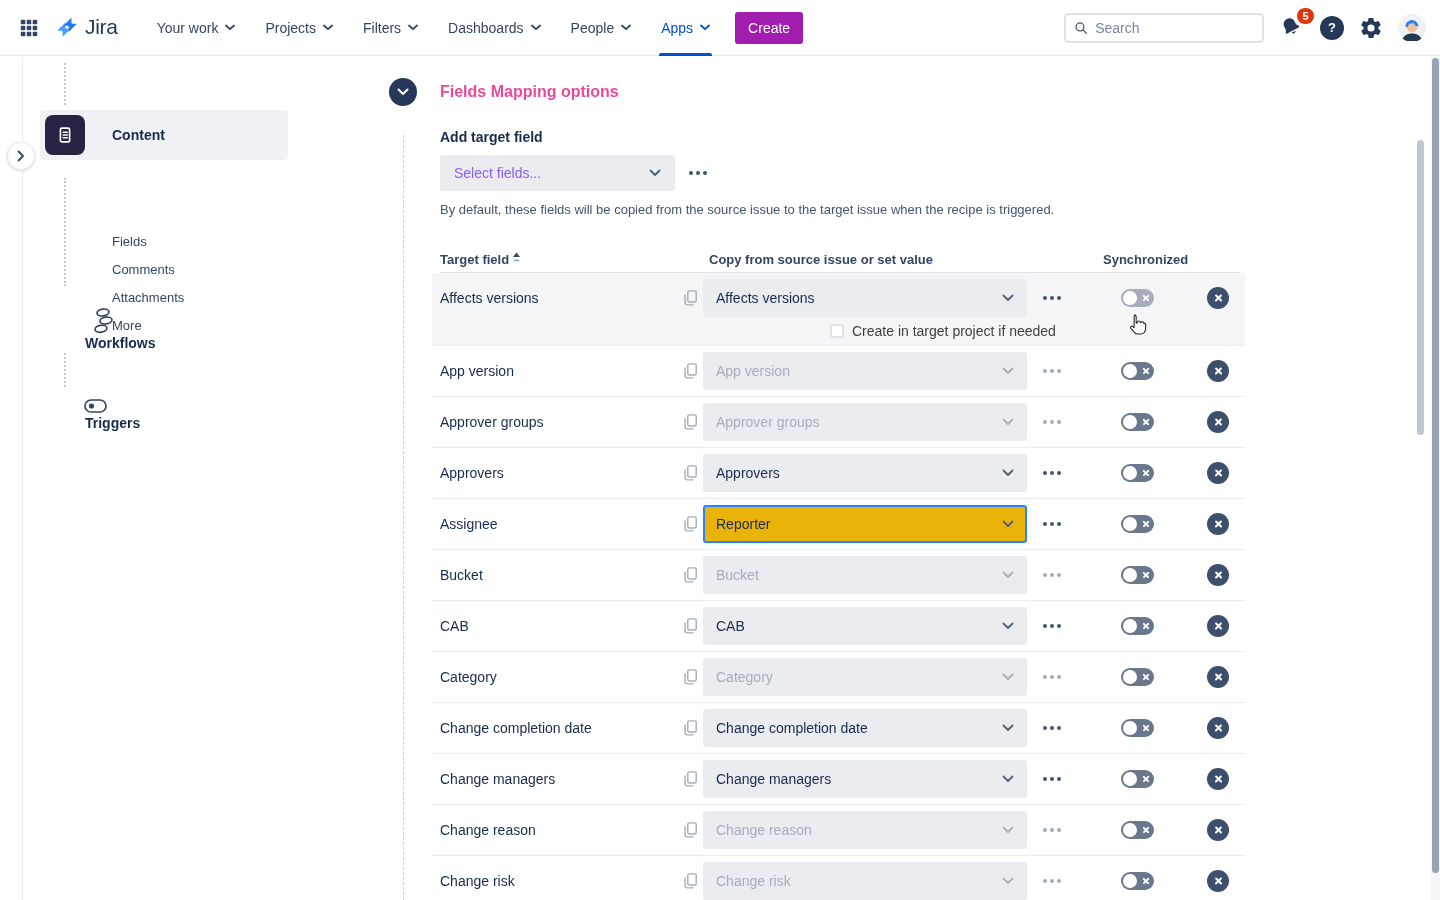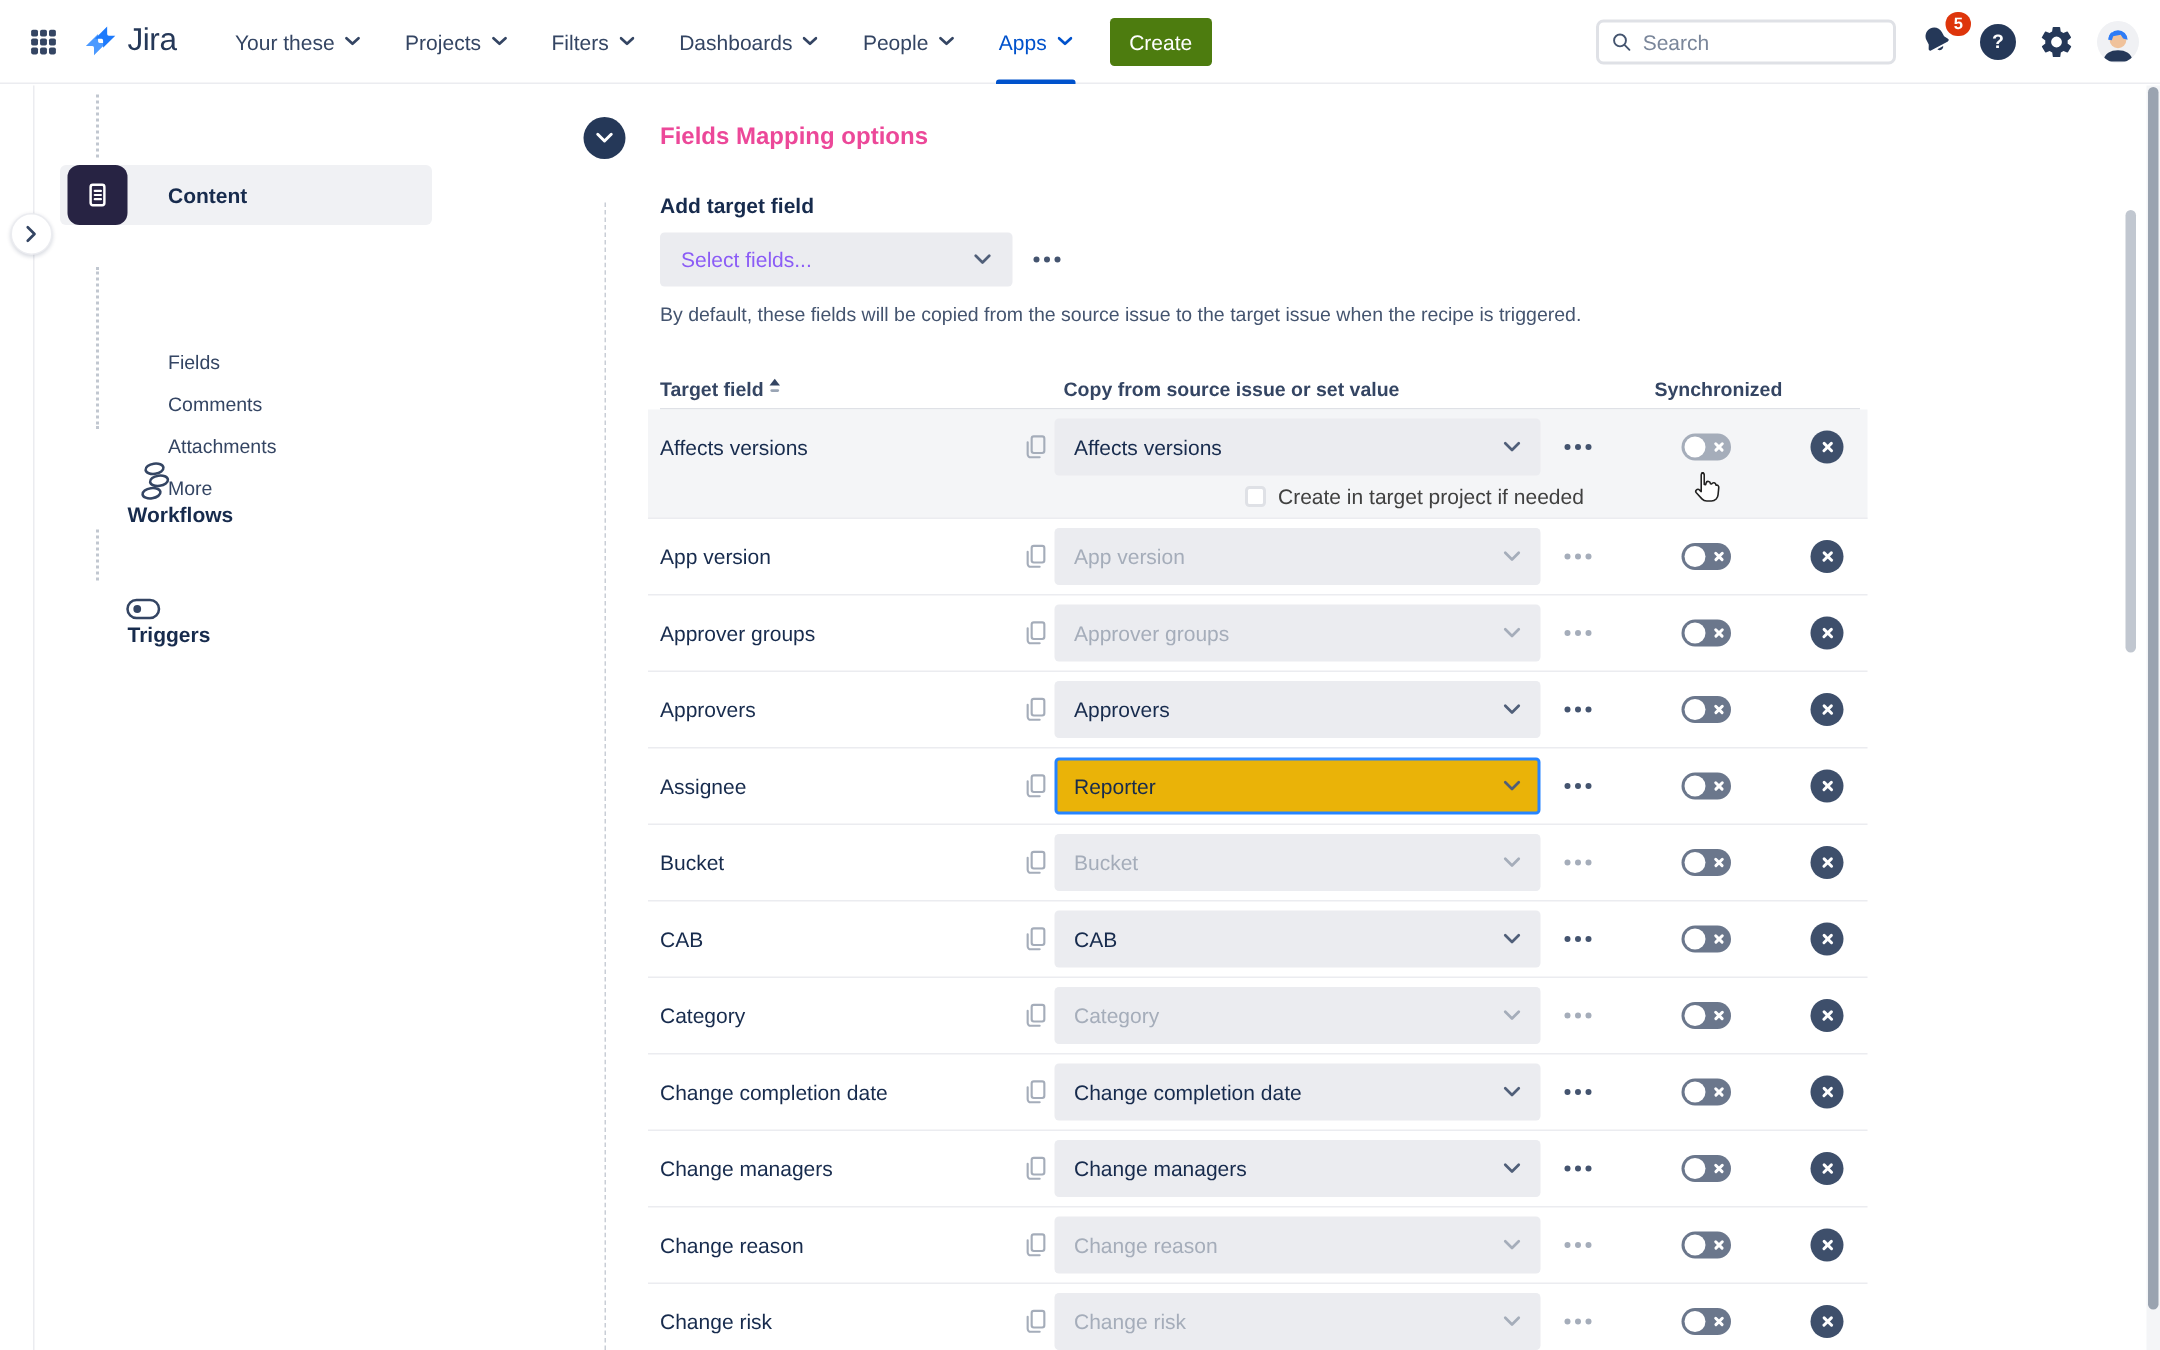--- a/index.html
+++ b/index.html
@@ -13,21 +13,21 @@
   .logo { display:flex; gap:5px; margin-right:24px; cursor:pointer; }
   .logo-text { font-size:21px; font-weight:500; color:#253858; letter-spacing:-0.3px; }
   .nav-items { display:flex; align-items:center; height:56px; }
   .nav-item { display:flex; align-items:center; gap:7px; padding:0 15px; height:56px;
               font-size:14px; font-weight:500; color:#344563; position:relative; cursor:pointer; }
   .nav-item .chev { stroke:#344563; }
   .nav-item.active { color:#0052CC; }
   .nav-item.active .chev { stroke:#0052CC; }
   .nav-item.active::after { content:""; position:absolute; left:13px; right:13px; bottom:0; height:3px;
                             background:#0052CC; border-radius:2px 2px 0 0; }
-  .create-btn { background:#4d7c0f; color:#fff; font-family:inherit; font-size:14px; font-weight:500; border:none;
+  .create-btn { background:#a21caf; color:#fff; font-family:inherit; font-size:14px; font-weight:500; border:none;
                 border-radius:3px; height:32px; padding:0 13px; margin-left:10px; cursor:pointer; }
   .nav-right { margin-left:auto; display:flex; align-items:center; gap:15px; }
   .search-box { width:200px; height:30px; border:2px solid #DFE1E6; border-radius:5px;
                 display:flex; align-items:center; padding:0 8px; gap:7px; background:#fff; }
   .search-box input { border:none; outline:none; font-family:inherit; font-size:14px; color:#172B4D; width:100%; background:transparent; }
   .search-box input::placeholder { color:#7A869A; }
   .bell-wrap { position:relative; width:26px; height:26px; cursor:pointer; }
   .badge { position:absolute; top:-7px; right:-9px; background:#DE350B; color:#fff; font-size:11px; font-weight:700;
            border-radius:9px; min-width:17px; height:16px; display:flex; align-items:center; justify-content:center; padding:0 4px; }
   .help-btn { width:24px; height:24px; border-radius:50%; background:#253858; color:#fff; font-size:13px;
@@ -35,21 +35,21 @@
   .icon-btn { background:none; border:none; cursor:pointer; display:flex; align-items:center; }
   .avatar { width:28px; height:28px; border-radius:50%; overflow:hidden; cursor:pointer; background:#F4F5F7; }
 
   
   .canvas { position:absolute; top:57px; left:0; right:0; bottom:0; background:#fff; }
   .rail-line { position:absolute; left:22px; top:0; bottom:0; width:1px; background:#EBECF0; }
   .rail-btn { position:absolute; left:7px; top:85px; width:28px; height:28px; border-radius:50%; background:#fff;
               border:1px solid #EBECF0; box-shadow:0 1px 3px rgba(9,30,66,.18); display:flex; align-items:center;
               justify-content:center; cursor:pointer; }
   .dot-seg { position:absolute; left:64px; width:0; border-left:2px dotted #C1C7D0; }
-  .node { position:absolute; left:40px; width:248px; height:40px; border-radius:4px; display:flex; align-items:center;
+  .node { position:absolute; left:40px; width:248px; height:50px; border-radius:4px; display:flex; align-items:center;
           cursor:pointer; }
   .node.selected { background:#F0F1F4; }
   .node-icon { width:40px; height:40px; border-radius:8px; background:#272343; display:flex; align-items:center;
                justify-content:center; margin-left:5px; }
   .node-label { font-size:14px; font-weight:700; color:#172B4D; margin-left:27px; }
   .sub-items { position:absolute; left:112px; top:177px; display:flex; flex-direction:column; gap:12px; }
   .sub-item { font-size:13px; color:#344563; cursor:pointer; line-height:16px; }
   .side-row { position:absolute; display:flex; align-items:center; cursor:pointer;flex-direction:column; }
   .side-row .side-icon { width:26px; display:flex; justify-content:center; }
   .side-row .side-label { font-size:14px; font-weight:700; color:#172B4D; margin-left:33px; }
@@ -136,21 +136,21 @@
   </button>
   <div class="logo">
     <svg width="26" height="26" viewBox="0 0 24 24">
       <path fill="#4C9AFF" d="M3 14.5 L10.5 7 L10.5 11.6 Q10.5 12.6 11.5 12.6 L15.5 12.6 L8 20.1 L8 15.5 Q8 14.5 7 14.5 Z"></path>
       <path fill="#1D7AFC" d="M8.6 10 L16.1 2.5 L16.1 7.1 Q16.1 8.1 17.1 8.1 L21.1 8.1 L13.6 15.6 L13.6 11 Q13.6 10 12.6 10 Z"></path>
     </svg>
     <span class="logo-text">Jira</span>
   </div>
   <nav class="nav-items">
     <span class="nav-item">
-      <span>Your these</span>
+      <span>Your work</span>
       <svg class="chev" width="10" height="7" viewBox="0 0 10 7" fill="none">
           <polyline points="1,1.5 5,5.2 9,1.5" stroke-width="1.8" stroke-linecap="round" stroke-linejoin="round"></polyline>
         </svg>
     </span>
     <span class="nav-item">
       <span>Projects</span>
       <svg class="chev" width="10" height="7" viewBox="0 0 10 7" fill="none">
           <polyline points="1,1.5 5,5.2 9,1.5" stroke-width="1.8" stroke-linecap="round" stroke-linejoin="round"></polyline>
         </svg>
     </span>

